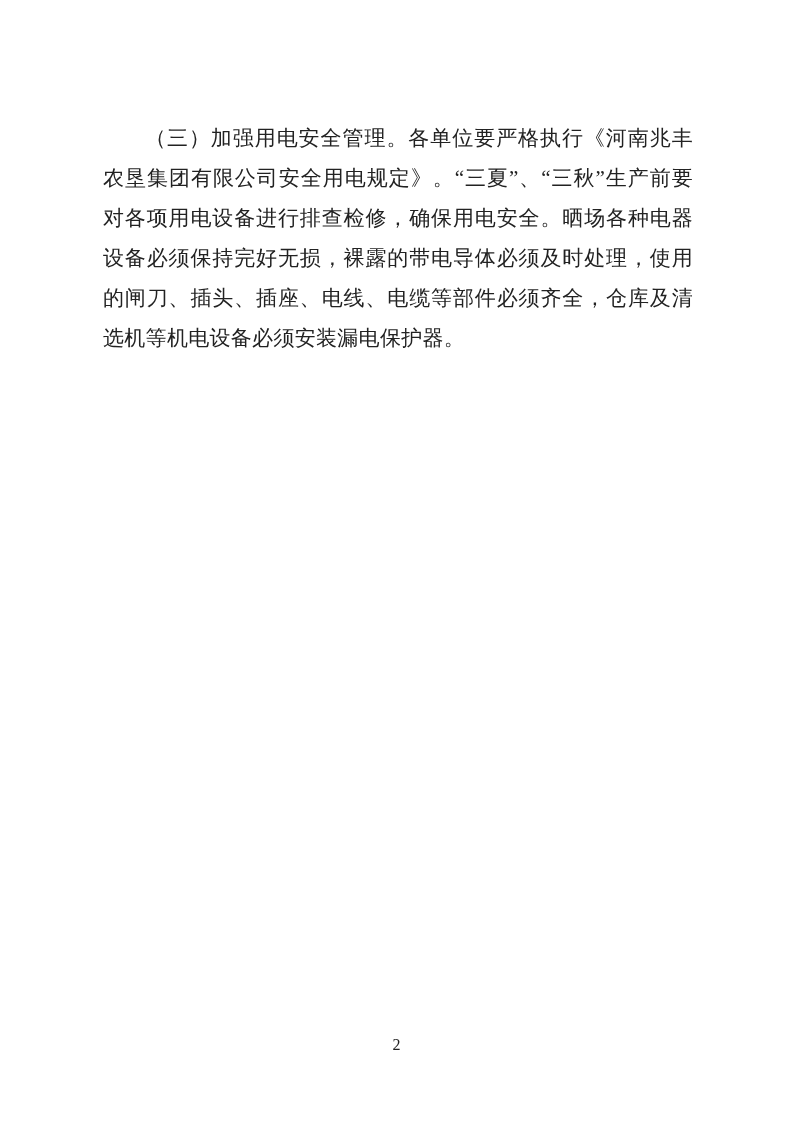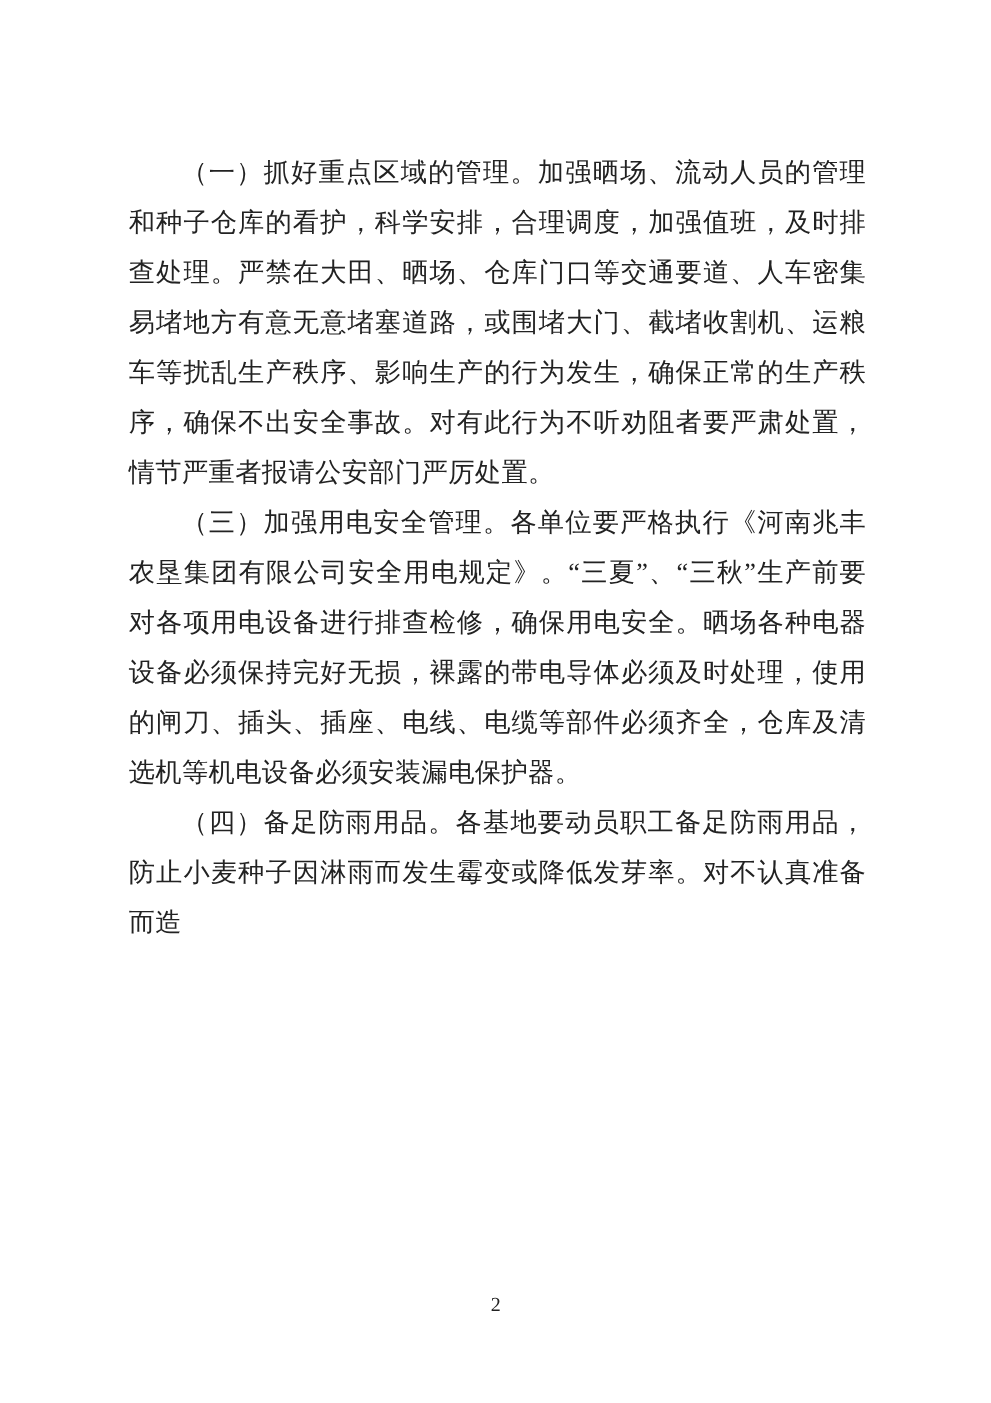--- a/index.html
+++ b/index.html
@@ -43,18 +43,16 @@
     font-size: 16px;
     line-height: 22px;
     color: #222222;
   }
 </style>
 </head>
 <body>
 
 <div class="page">
   <div class="content">
-    <p>（一）抓好重点区域的管理。加强晒场、流动人员的管理和种子仓库的看护，科学安排，合理调度，加强值班，及时排查处理。严禁在大田、晒场、仓库门口等交通要道、人车密集易堵地方有意无意堵塞道路，或围堵大门、截堵收割机、运粮车等扰乱生产秩序、影响生产的行为发生，确保正常的生产秩序，确保不出安全事故。对有此行为不听劝阻者要严肃处置，情节严重者报请公安部门严厉处置。</p>
     <p>（三）加强用电安全管理。各单位要严格执行《河南兆丰农垦集团有限公司安全用电规定》。“三夏”、“三秋”生产前要对各项用电设备进行排查检修，确保用电安全。晒场各种电器设备必须保持完好无损，裸露的带电导体必须及时处理，使用的闸刀、插头、插座、电线、电缆等部件必须齐全，仓库及清选机等机电设备必须安装漏电保护器。</p>
-    <p>（四）备足防雨用品。各基地要动员职工备足防雨用品，防止小麦种子因淋雨而发生霉变或降低发芽率。对不认真准备而造</p>
   </div>
   <div class="page-number">2</div>
 </div>
 
 </body></html>

